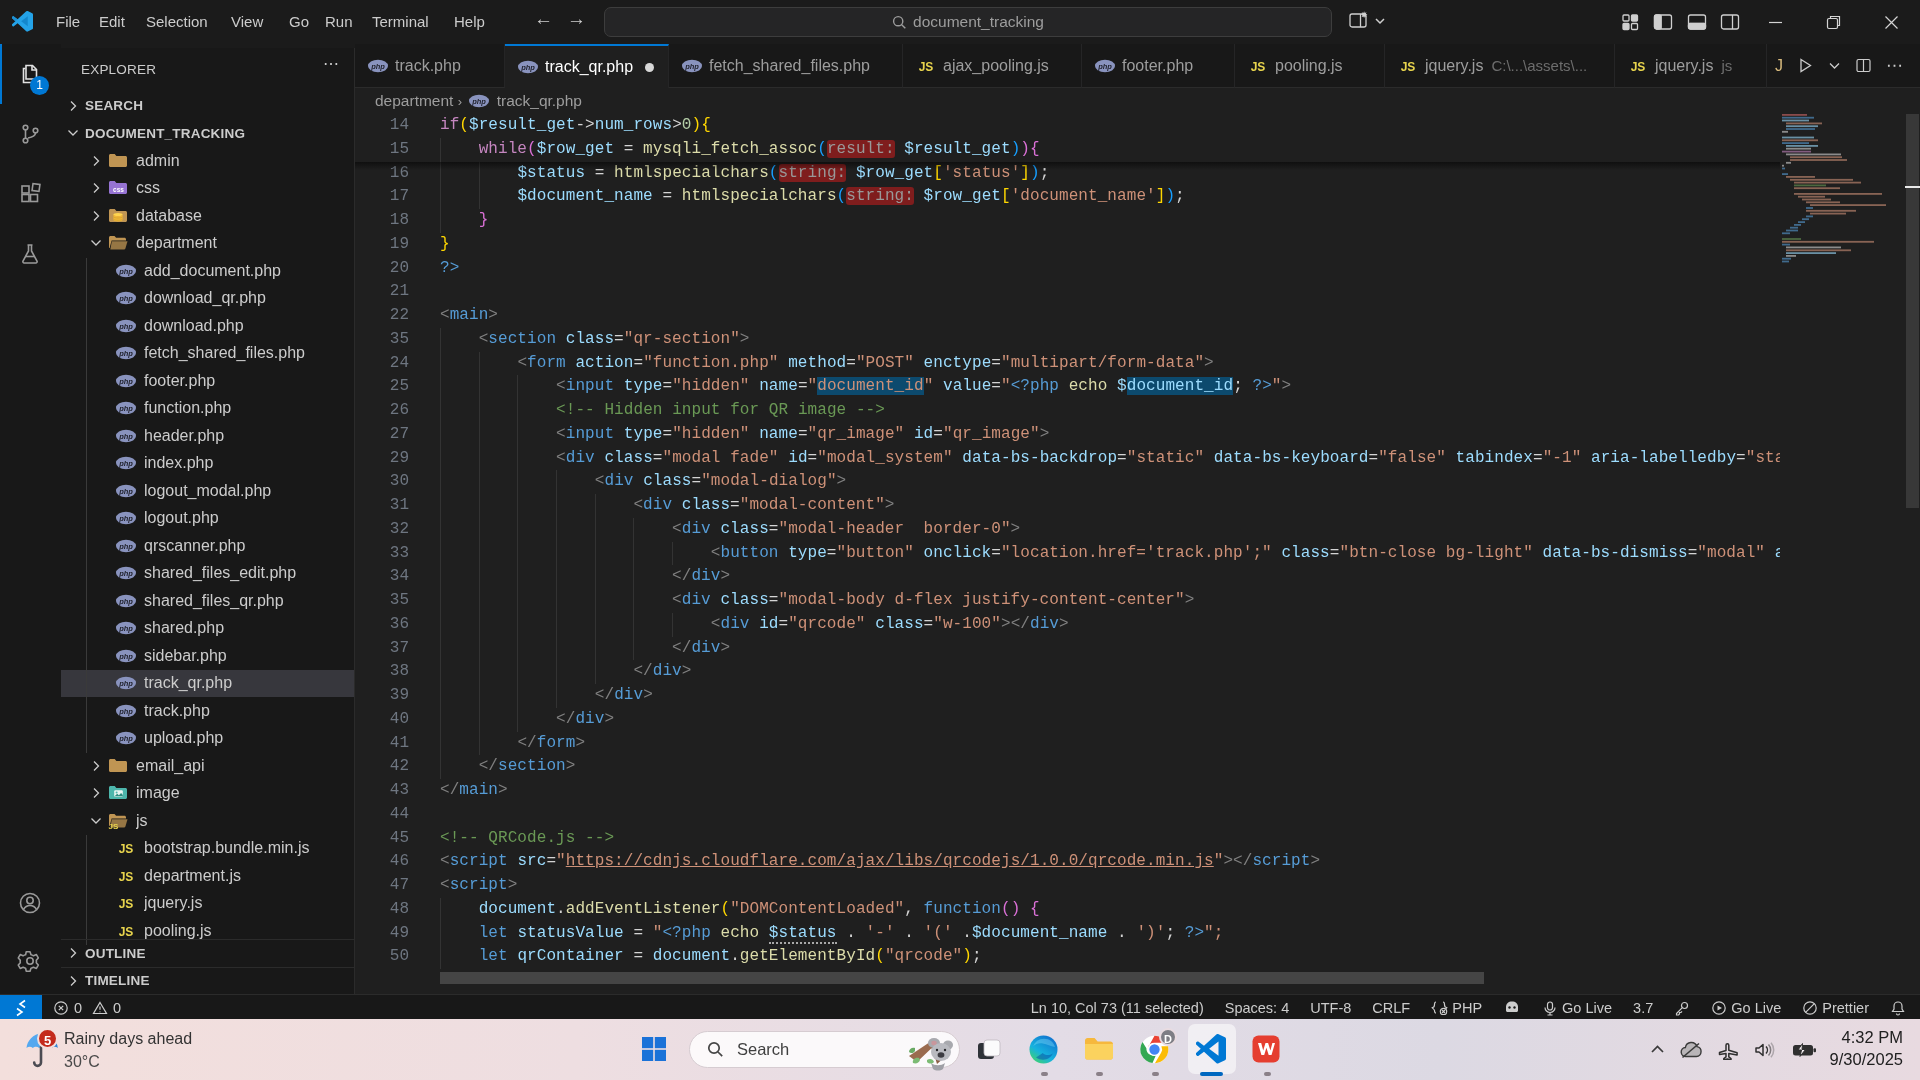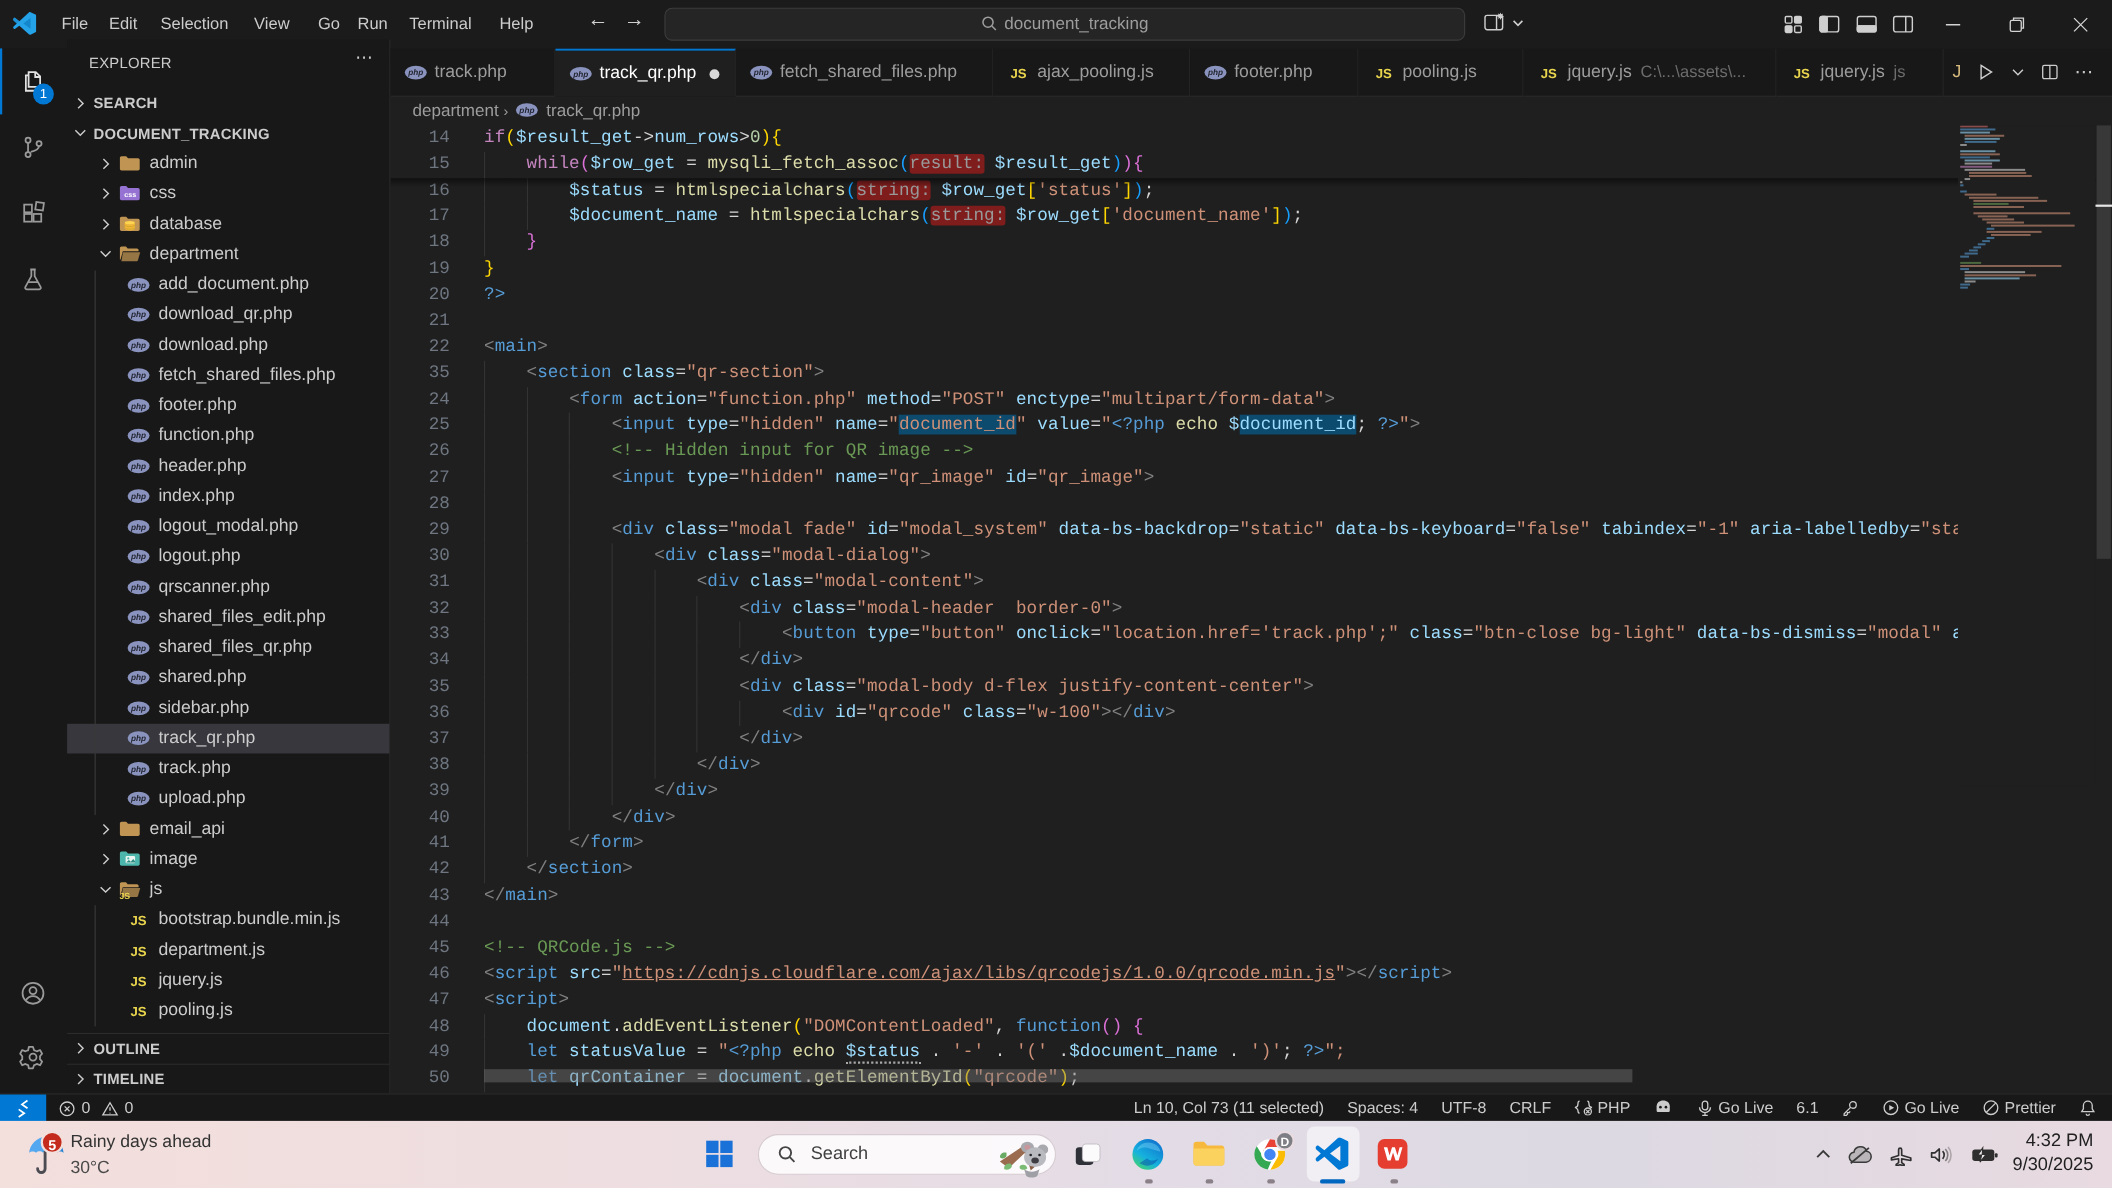--- a/index.html
+++ b/index.html
@@ -16,21 +16,21 @@
 #winbtns {position:absolute;right:0;top:0;height:44px;display:flex}
 #winbtns div {width:58px;height:44px;display:flex;align-items:center;justify-content:center;color:#d4d4d4}
 
 
 #actbar {position:absolute;left:0;top:44px;width:61px;bottom:86px;background:#181818}
 .ai {position:absolute;left:16px}
 #actblue {position:absolute;left:0;top:44px;width:2px;height:60px;background:#0078d4}
 .badge1 {position:absolute;left:30px;top:76px;width:19px;height:19px;border-radius:50%;background:#0078d4;color:#fff;font-size:12px;text-align:center;line-height:19px}
 
 
-#sidebar {position:absolute;left:61px;top:36px;width:294px;bottom:86px;background:#181818;border-right:1px solid #2b2b2b;color:#cccccc}
+#sidebar {position:absolute;left:61px;top:48px;width:294px;bottom:86px;background:#181818;border-right:1px solid #2b2b2b;color:#cccccc}
 #sbhead {position:absolute;top:0;left:20px;height:44px;line-height:44px;font-size:13.5px;color:#cccccc;letter-spacing:.2px}
 #sbdots {position:absolute;top:6px;right:14px;font-size:16px;color:#cccccc;letter-spacing:1px}
 .sechead {height:27.5px;display:flex;align-items:center;font-weight:bold;font-size:13.5px;letter-spacing:.2px}
 .sechead .chv {margin:0 4px 0 4px}
 #tree {position:absolute;top:44px;left:0;right:0}
 .row {height:27.5px;display:flex;align-items:center;font-size:16px;white-space:nowrap}
 .row.sel {background:#37373d}
 .row .chv {margin-right:3px;flex:none}
 .fico {margin-right:7px;flex:none}
 .rl {overflow:hidden}
@@ -537,21 +537,20 @@
 <div class="L"><span class="ln">18</span><u style="left:85.0px"></u><span class="ct" style="padding-left:38.7px"><span class="b2">}</span></span></div>
 <div class="L"><span class="ln">19</span><span class="ct" style="padding-left:0.0px"><span class="b1">}</span></span></div>
 <div class="L"><span class="ln">20</span><span class="ct" style="padding-left:0.0px"><span class="t">?&gt;</span></span></div>
 <div class="L"><span class="ln">21</span><span class="ct" style="padding-left:0.0px"></span></div>
 <div class="L"><span class="ln">22</span><span class="ct" style="padding-left:0.0px"><span class="g">&lt;</span><span class="t">main</span><span class="g">&gt;</span></span></div>
 <div class="L"><span class="ln">35</span><u style="left:85.0px"></u><span class="ct" style="padding-left:38.7px"><span class="g">&lt;</span><span class="t">section</span><span class="w"> </span><span class="v">class</span><span class="w">=</span><span class="s">"qr-section"</span><span class="g">&gt;</span></span></div>
 <div class="L"><span class="ln">24</span><u style="left:85.0px"></u><u style="left:123.7px"></u><span class="ct" style="padding-left:77.4px"><span class="g">&lt;</span><span class="t">form</span><span class="w"> </span><span class="v">action</span><span class="w">=</span><span class="s">"function.php"</span><span class="w"> </span><span class="v">method</span><span class="w">=</span><span class="s">"POST"</span><span class="w"> </span><span class="v">enctype</span><span class="w">=</span><span class="s">"multipart/form-data"</span><span class="g">&gt;</span></span></div>
 <div class="L"><span class="ln">25</span><u style="left:85.0px"></u><u style="left:123.7px"></u><u style="left:162.4px"></u><span class="ct" style="padding-left:116.1px"><span class="g">&lt;</span><span class="t">input</span><span class="w"> </span><span class="v">type</span><span class="w">=</span><span class="s">"hidden"</span><span class="w"> </span><span class="v">name</span><span class="w">=</span><span class="s">"</span><span class="s hl">document_id</span><span class="s">"</span><span class="w"> </span><span class="v">value</span><span class="w">=</span><span class="s">"</span><span class="t">&lt;?php</span><span class="w"> </span><span class="fn">echo</span><span class="w"> </span><span class="v">$</span><span class="v hl">document_id</span><span class="w">;</span><span class="w"> </span><span class="t">?&gt;</span><span class="s">"</span><span class="g">&gt;</span></span></div>
 <div class="L"><span class="ln">26</span><u style="left:85.0px"></u><u style="left:123.7px"></u><u style="left:162.4px"></u><span class="ct" style="padding-left:116.1px"><span class="c">&lt;!-- Hidden input for QR image --&gt;</span></span></div>
 <div class="L"><span class="ln">27</span><u style="left:85.0px"></u><u style="left:123.7px"></u><u style="left:162.4px"></u><span class="ct" style="padding-left:116.1px"><span class="g">&lt;</span><span class="t">input</span><span class="w"> </span><span class="v">type</span><span class="w">=</span><span class="s">"hidden"</span><span class="w"> </span><span class="v">name</span><span class="w">=</span><span class="s">"qr_image"</span><span class="w"> </span><span class="v">id</span><span class="w">=</span><span class="s">"qr_image"</span><span class="g">&gt;</span></span></div>
-<div class="L"><span class="ln">28</span><u style="left:85.0px"></u><u style="left:123.7px"></u><u style="left:162.4px"></u><span class="ct" style="padding-left:116.1px"></span></div>
 <div class="L"><span class="ln">29</span><u style="left:85.0px"></u><u style="left:123.7px"></u><u style="left:162.4px"></u><span class="ct" style="padding-left:116.1px"><span class="g">&lt;</span><span class="t">div</span><span class="w"> </span><span class="v">class</span><span class="w">=</span><span class="s">"modal fade"</span><span class="w"> </span><span class="v">id</span><span class="w">=</span><span class="s">"modal_system"</span><span class="w"> </span><span class="v">data-bs-backdrop</span><span class="w">=</span><span class="s">"static"</span><span class="w"> </span><span class="v">data-bs-keyboard</span><span class="w">=</span><span class="s">"false"</span><span class="w"> </span><span class="v">tabindex</span><span class="w">=</span><span class="s">"-1"</span><span class="w"> </span><span class="v">aria-labelledby</span><span class="w">=</span><span class="s">"stat</span></span></div>
 <div class="L"><span class="ln">30</span><u style="left:85.0px"></u><u style="left:123.7px"></u><u style="left:162.4px"></u><u style="left:201.1px"></u><span class="ct" style="padding-left:154.8px"><span class="g">&lt;</span><span class="t">div</span><span class="w"> </span><span class="v">class</span><span class="w">=</span><span class="s">"modal-dialog"</span><span class="g">&gt;</span></span></div>
 <div class="L"><span class="ln">31</span><u style="left:85.0px"></u><u style="left:123.7px"></u><u style="left:162.4px"></u><u style="left:201.1px"></u><u style="left:239.8px"></u><span class="ct" style="padding-left:193.4px"><span class="g">&lt;</span><span class="t">div</span><span class="w"> </span><span class="v">class</span><span class="w">=</span><span class="s">"modal-content"</span><span class="g">&gt;</span></span></div>
 <div class="L"><span class="ln">32</span><u style="left:85.0px"></u><u style="left:123.7px"></u><u style="left:162.4px"></u><u style="left:201.1px"></u><u style="left:239.8px"></u><u style="left:278.4px"></u><span class="ct" style="padding-left:232.1px"><span class="g">&lt;</span><span class="t">div</span><span class="w"> </span><span class="v">class</span><span class="w">=</span><span class="s">"modal-header  border-0"</span><span class="g">&gt;</span></span></div>
 <div class="L"><span class="ln">33</span><u style="left:85.0px"></u><u style="left:123.7px"></u><u style="left:162.4px"></u><u style="left:201.1px"></u><u style="left:239.8px"></u><u style="left:278.4px"></u><u style="left:317.1px"></u><span class="ct" style="padding-left:270.8px"><span class="g">&lt;</span><span class="t">button</span><span class="w"> </span><span class="v">type</span><span class="w">=</span><span class="s">"button"</span><span class="w"> </span><span class="v">onclick</span><span class="w">=</span><span class="s">"location.href='track.php';"</span><span class="w"> </span><span class="v">class</span><span class="w">=</span><span class="s">"btn-close bg-light"</span><span class="w"> </span><span class="v">data-bs-dismiss</span><span class="w">=</span><span class="s">"modal"</span><span class="w"> </span><span class="v">ar</span></span></div>
 <div class="L"><span class="ln">34</span><u style="left:85.0px"></u><u style="left:123.7px"></u><u style="left:162.4px"></u><u style="left:201.1px"></u><u style="left:239.8px"></u><u style="left:278.4px"></u><span class="ct" style="padding-left:232.1px"><span class="g">&lt;/</span><span class="t">div</span><span class="g">&gt;</span></span></div>
 <div class="L"><span class="ln">35</span><u style="left:85.0px"></u><u style="left:123.7px"></u><u style="left:162.4px"></u><u style="left:201.1px"></u><u style="left:239.8px"></u><u style="left:278.4px"></u><span class="ct" style="padding-left:232.1px"><span class="g">&lt;</span><span class="t">div</span><span class="w"> </span><span class="v">class</span><span class="w">=</span><span class="s">"modal-body d-flex justify-content-center"</span><span class="g">&gt;</span></span></div>
 <div class="L"><span class="ln">36</span><u style="left:85.0px"></u><u style="left:123.7px"></u><u style="left:162.4px"></u><u style="left:201.1px"></u><u style="left:239.8px"></u><u style="left:278.4px"></u><u style="left:317.1px"></u><span class="ct" style="padding-left:270.8px"><span class="g">&lt;</span><span class="t">div</span><span class="w"> </span><span class="v">id</span><span class="w">=</span><span class="s">"qrcode"</span><span class="w"> </span><span class="v">class</span><span class="w">=</span><span class="s">"w-100"</span><span class="g">&gt;</span><span class="g">&lt;/</span><span class="t">div</span><span class="g">&gt;</span></span></div>
 <div class="L"><span class="ln">37</span><u style="left:85.0px"></u><u style="left:123.7px"></u><u style="left:162.4px"></u><u style="left:201.1px"></u><u style="left:239.8px"></u><u style="left:278.4px"></u><span class="ct" style="padding-left:232.1px"><span class="g">&lt;/</span><span class="t">div</span><span class="g">&gt;</span></span></div>
 <div class="L"><span class="ln">38</span><u style="left:85.0px"></u><u style="left:123.7px"></u><u style="left:162.4px"></u><u style="left:201.1px"></u><u style="left:239.8px"></u><span class="ct" style="padding-left:193.4px"><span class="g">&lt;/</span><span class="t">div</span><span class="g">&gt;</span></span></div>
@@ -658,21 +657,21 @@
         </svg> PHP</span>
 <span class="si"><svg width="18" height="15" viewBox="0 0 18 15" fill="#cccccc" style="vertical-align:-2px">
           <path d="M9 1.5c-3.5 0-6 2-6 5.5v3.5c0 .8.7 1.5 1.5 1.5h9c.8 0 1.5-.7 1.5-1.5V7c0-3.5-2.5-5.5-6-5.5z"></path>
           <circle cx="6.5" cy="7.5" r="1.2" fill="#181818"></circle>
           <circle cx="11.5" cy="7.5" r="1.2" fill="#181818"></circle>
         </svg></span>
 <span class="si"><svg width="16" height="16" viewBox="0 0 16 16" fill="none" stroke="#cccccc" stroke-width="1.2" style="vertical-align:-3px">
           <rect x="5.5" y="2" width="5" height="8" rx="2.5"></rect>
           <path d="M3 7.5a5 5 0 0 0 10 0M8 12.5V15M5.5 15h5"></path>
         </svg> Go Live</span>
-<span class="si">6.1</span>
+<span class="si">3.7</span>
 <span class="si"><svg width="16" height="16" viewBox="0 0 16 16" fill="none" stroke="#cccccc" stroke-width="1.2" style="vertical-align:-3px">
           <circle cx="10.5" cy="5.5" r="3"></circle>
           <path d="M8.3 7.7 2.5 13.5v1.5h2l1-1v-1.5h1.5l1-1.2"></path>
         </svg></span>
 <span class="si"><svg width="16" height="16" viewBox="0 0 16 16" fill="none" stroke="#cccccc" stroke-width="1.2" style="vertical-align:-3px">
           <circle cx="8" cy="8" r="6.2"></circle>
           <path d="M6.5 5.5 11 8l-4.5 2.5z" fill="#cccccc" stroke="none"></path>
         </svg> Go Live</span>
 <span class="si"><svg width="16" height="16" viewBox="0 0 16 16" fill="none" stroke="#cccccc" stroke-width="1.2" style="vertical-align:-3px">
           <circle cx="8" cy="8" r="6.2"></circle>

